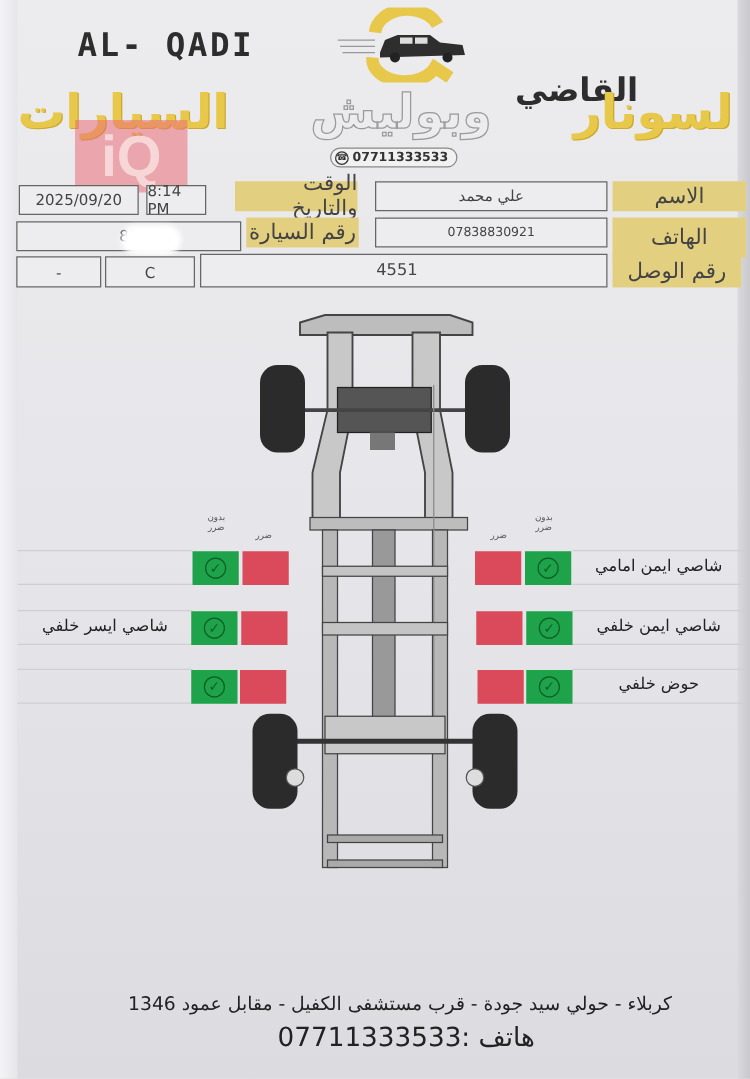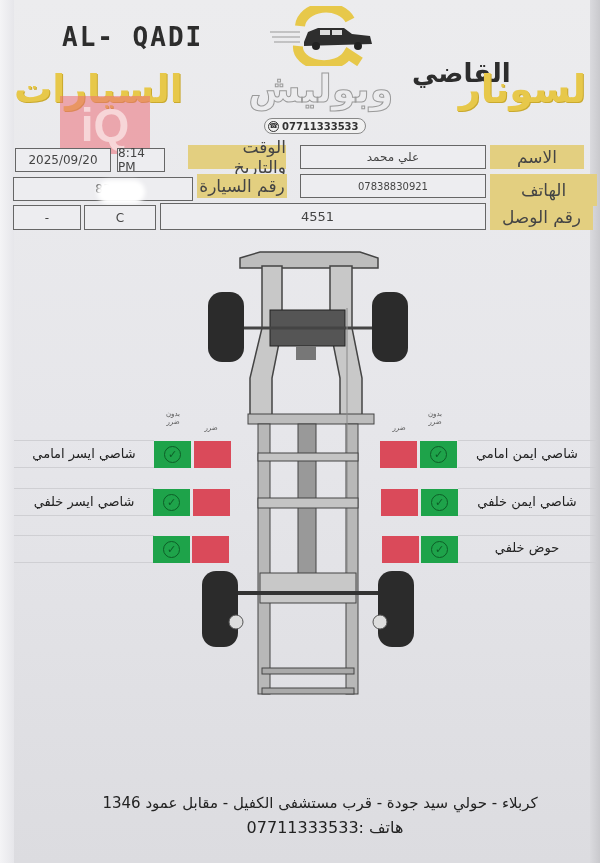--- a/index.html
+++ b/index.html
@@ -63,21 +63,21 @@
   
   .row-line { position:absolute; height:28px; border-top:1px solid #cfcfd3; border-bottom:1px solid #cfcfd3; }
   .part-label { position:absolute; font-size:13px; color:#222; direction:rtl; text-align:center; }
   .box { position:absolute; width:37px; height:27px; }
   .box.ok { background:#1ea34a; display:flex; align-items:center; justify-content:center; }
   .box.bad { background:#da4a5a; }
   .check { width:17px; height:17px; border:1.5px solid #0d5e27; border-radius:50%; display:flex; align-items:center; justify-content:center; color:#0d5e27; font-size:11px; font-weight:bold; }
   .col-head { position:absolute; font-size:7px; color:#555; text-align:center; line-height:8px; direction:rtl; }
 
   .footer-addr { position:absolute; left:100px; top:794px; width:440px; text-align:center; font-size:15px; color:#222; direction:rtl; }
-  .footer-phone { position:absolute; left:200px; top:818px; width:250px; text-align:center; font-size:16px; color:#222; direction:rtl; }
+  .footer-phone { position:absolute; left:200px; top:818px; width:250px; text-align:center; font-size:21px; color:#222; direction:rtl; }
 </style>
 </head>
 <body>
 
 <div class="page">
   <div class="edge-left"></div>
   <div class="edge-right"></div>
 
   <div class="brand-en">AL- QADI</div>
   <svg class="logo" viewBox="0 0 106 60">
@@ -100,21 +100,21 @@
     <span class="w3">السيارات</span>
   </div>
 
   <div class="watermark">iQ</div>
 
   <div class="phone-pill">
     <span class="phone-icon">☎</span>
     <span>07711333533</span>
   </div>
 
-  <div class="label-cell" style="left:490px;top:145px;width:94px;height:24px;">الاسم</div>
+  <div class="label-cell" style="left:490px;top:145px;width:107px;height:24px;">الاسم</div>
   <div class="cell" style="left:300px;top:145px;width:186px;height:24px;">علي محمد</div>
 
   <div class="label-cell" style="left:490px;top:174px;width:107px;height:32px;">الهاتف</div>
   <div class="cell" style="left:300px;top:174px;width:186px;height:24px;font-size:10px;">07838830921</div>
 
   <div class="label-cell" style="left:490px;top:203px;width:103px;height:27px;">رقم الوصل</div>
   <div class="cell" style="left:160px;top:203px;width:326px;height:27px;font-size:13px;justify-content:flex-start;padding-left:140px;">4551</div>
 
   <div class="label-cell" style="left:188px;top:145px;width:98px;height:24px;">الوقت والتاريخ</div>
   <div class="cell" style="left:117px;top:148px;width:48px;height:24px;">8:14 PM</div>
@@ -163,21 +163,20 @@
     <rect x="62" y="420" width="92" height="6" fill="#aaa" stroke="#444"></rect>
     <rect x="62" y="440" width="92" height="6" fill="#aaa" stroke="#444"></rect>
   </svg>
 
   <div class="col-head" style="left:160px;top:410px;width:26px;">بدون ضرر</div>
   <div class="col-head" style="left:198px;top:424px;width:26px;">ضرر</div>
   <div class="col-head" style="left:386px;top:424px;width:26px;">ضرر</div>
   <div class="col-head" style="left:422px;top:410px;width:26px;">بدون ضرر</div>
 
   <div class="row-line" style="left:14px;top:440px;width:140px;"></div>
-  <div class="part-label" style="left:14px;top:446px;width:140px;">شاصي ايسر امامي</div>
   <div class="box ok" style="left:154px;top:441px;">
       <span class="check">✓</span>
     </div>
   <div class="box bad" style="left:194px;top:441px;"></div>
 
   <div class="row-line" style="left:14px;top:488px;width:140px;"></div>
   <div class="part-label" style="left:14px;top:494px;width:140px;">شاصي ايسر خلفي</div>
   <div class="box ok" style="left:153px;top:489px;">
       <span class="check">✓</span>
     </div>

